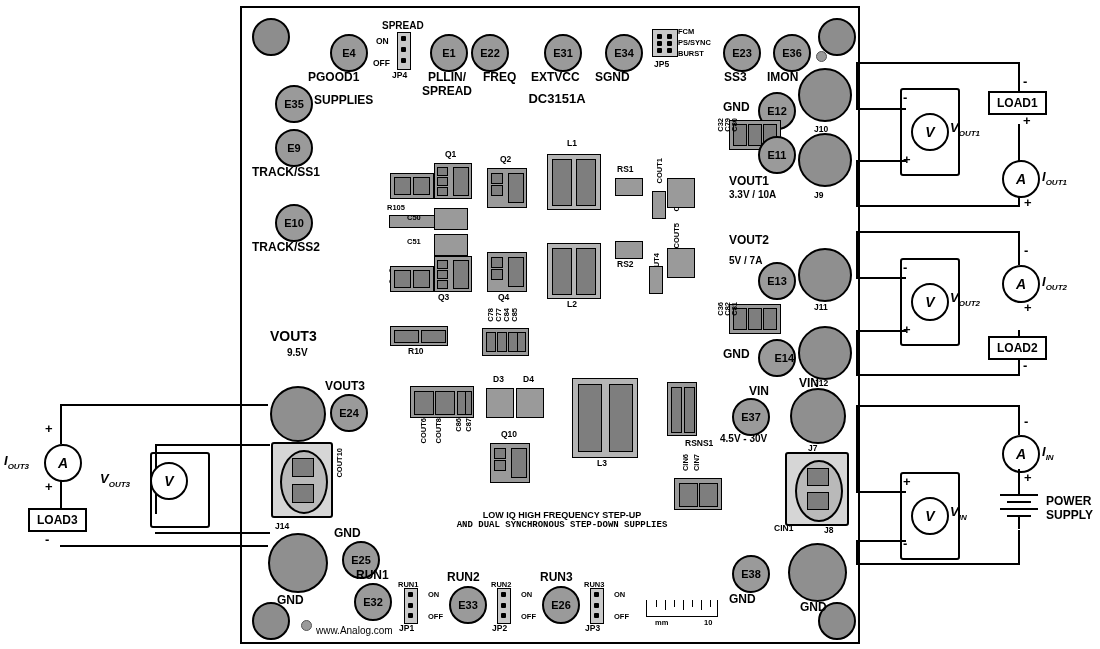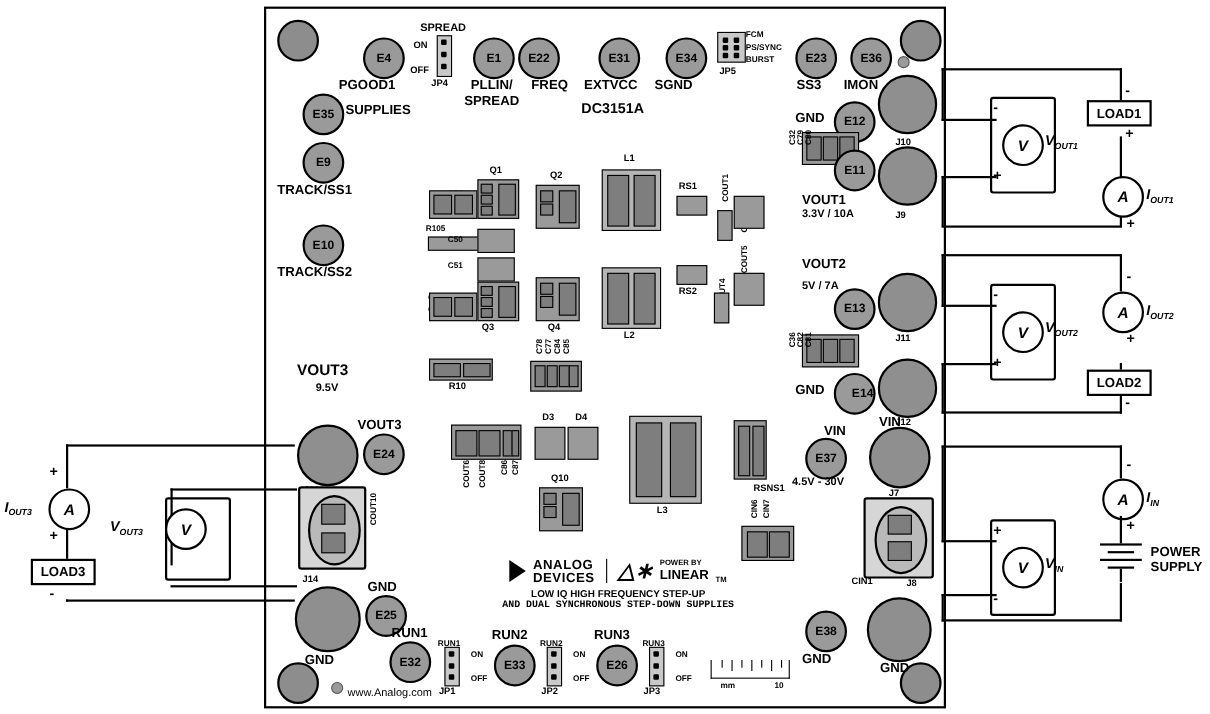--- a/index.html
+++ b/index.html
@@ -309,21 +309,21 @@
       <div style="position:absolute;left:7px;top:6px;width:44px;height:60px;border:2px solid #000;border-radius:50%;background:#b9b9b9;"></div>
       <div style="position:absolute;left:19px;top:14px;width:20px;height:17px;background:#7e7e7e;border:1px solid #000;"></div>
       <div style="position:absolute;left:19px;top:40px;width:20px;height:17px;background:#7e7e7e;border:1px solid #000;"></div>
     </div>
     <div class="lbl t vert" style="left:93px;top:440px;">COUT10</div>
 
     <div class="lbl xs" style="left:33px;top:513px;">J14</div>
     <div class="big" style="left:26px;top:525px;width:56px;height:56px;"></div>
     <div class="lbl" style="left:35px;top:585px;">GND</div>
     <div class="lbl" style="left:92px;top:518px;">GND</div>
-    <div class="tp md" style="left:90px;top:533px;text-align:right;">
+    <div class="tp md" style="left:100px;top:533px;text-align:right;">
         <span>E25</span>
       </div>
 
     <div class="lbl t vert" style="left:177px;top:410px;">COUT6</div>
     <div class="lbl t vert" style="left:192px;top:410px;">COUT8</div>
     <div class="lbl t vert" style="left:212px;top:410px;">C86</div>
     <div class="lbl t vert" style="left:222px;top:410px;">C87</div>
     <div class="comp" style="left:168px;top:378px;width:62px;height:30px;">
       <div class="comp dark" style="left:3px;top:4px;width:18px;height:22px;"></div>
       <div class="comp dark" style="left:24px;top:4px;width:18px;height:22px;"></div>
@@ -356,34 +356,20 @@
     <div class="lbl xs" style="left:418px;top:430px;margin-left:25px;">RSNS1</div>
 
     <div class="lbl t vert" style="left:439px;top:446px;">CIN6</div>
     <div class="lbl t vert" style="left:450px;top:446px;">CIN7</div>
     <div class="comp" style="left:432px;top:470px;width:46px;height:30px;">
       <div class="comp dark" style="left:4px;top:4px;width:17px;height:22px;"></div>
       <div class="comp dark" style="left:24px;top:4px;width:17px;height:22px;"></div>
     </div>
 
     <div class="adi" style="left:180px;top:498px;width:280px;">
-      <div style="display:flex;align-items:center;justify-content:center;gap:6px;">
-        <div style="width:0;height:0;border-left:15px solid #000;border-top:10px solid transparent;border-bottom:10px solid transparent;"></div>
-        <div style="text-align:left;line-height:1.0;">
-          <div style="font-size:12px;font-weight:bold;letter-spacing:0.5px;">ANALOG</div>
-          <div style="font-size:12px;font-weight:bold;letter-spacing:0.5px;">DEVICES</div>
-        </div>
-        <div style="width:1px;height:22px;background:#000;margin:0 4px;"></div>
-        <div style="font-size:20px;font-weight:bold;font-style:italic;">△∗</div>
-        <div style="text-align:left;line-height:1.0;">
-          <div style="font-size:7px;font-weight:bold;">POWER BY</div>
-          <div style="font-size:12px;font-weight:bold;">LINEAR</div>
-        </div>
-        <div style="font-size:7px;font-weight:bold;align-self:flex-end;">TM</div>
-      </div>
       <div style="font-size:9px;font-weight:bold;margin-top:4px;">LOW IQ HIGH FREQUENCY STEP-UP</div>
       <div style="font-size:9px;font-weight:bold;font-family:Liberation Mono, monospace;">AND DUAL SYNCHRONOUS STEP-DOWN SUPPLIES</div>
     </div>
 
     <div class="lbl s" style="left:74px;top:617px;font-weight:normal;">www.Analog.com</div>
 
     <div class="lbl" style="left:114px;top:560px;">RUN1</div>
     <div class="tp md" style="left:112px;top:575px;">
         <span>E32</span>
       </div>

